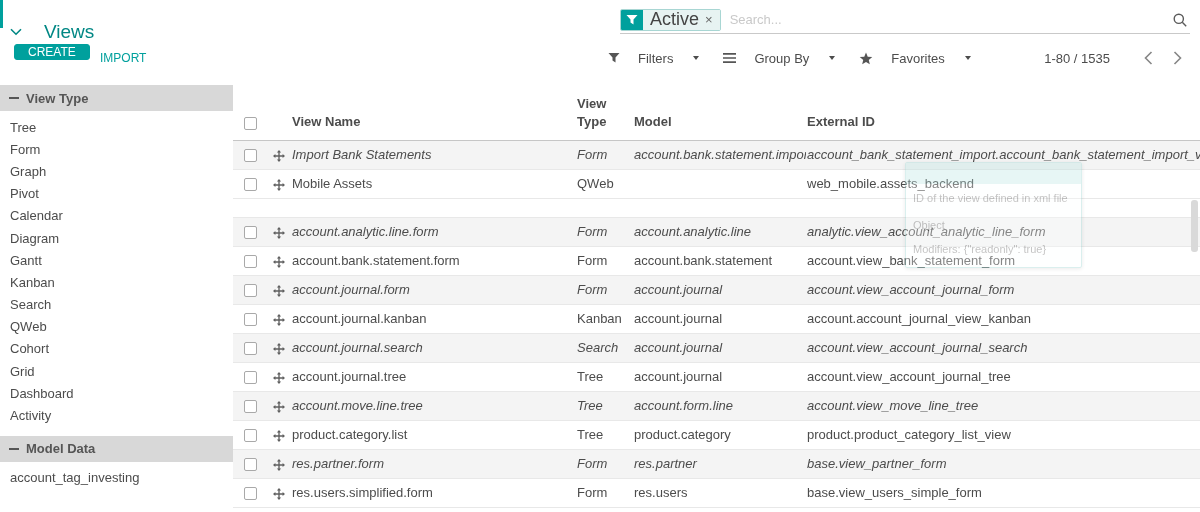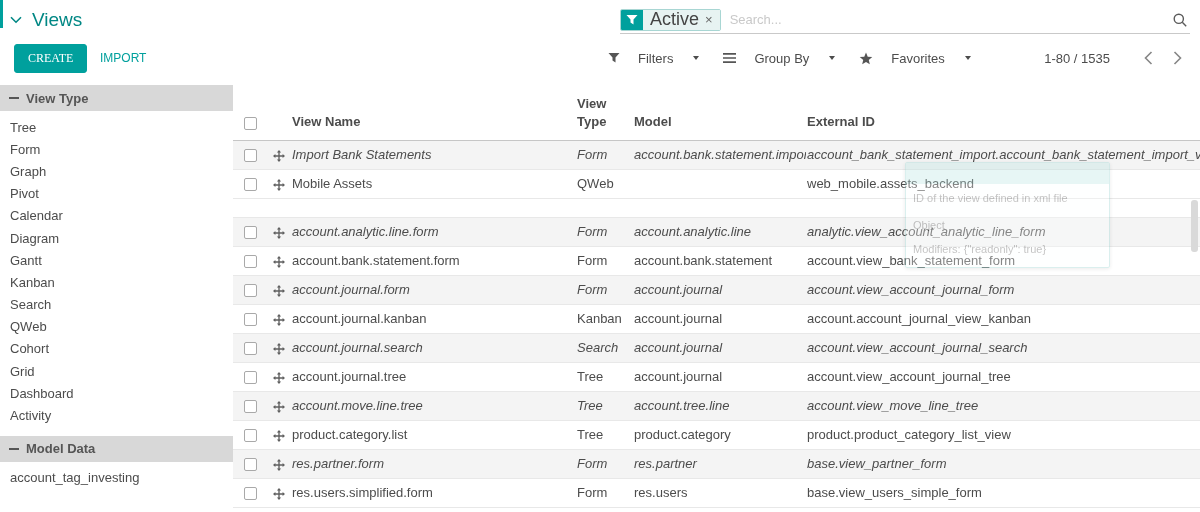--- a/index.html
+++ b/index.html
@@ -7,40 +7,40 @@
   body {
     width:1200px; height:512px; position:relative; overflow:hidden;
     background:#fff; color:var(--text, #4c4c4c);
     font-family:"Liberation Sans", sans-serif; font-size:13px;
   }
 
   
   .left-accent { position:absolute; left:0; top:0; width:3px; height:28px; background:var(--primary,#00A09D); z-index:6; }
   .title-area { position:absolute; left:10px; top:9px; display:flex; align-items:center; gap:10px; }
   .title-caret { display:flex; color:var(--title-text,#008784); cursor:pointer; }
-  .page-title { margin:0; font-size:19px; font-weight:400; color:var(--title-text,#008784);text-align:center; }
+  .page-title { margin:12px; font-size:19px; font-weight:400; color:var(--title-text,#008784);text-align:center; }
 
   .searchbar {
     position:absolute; left:620px; right:10px; top:6px; height:28px;
     display:flex; align-items:center; gap:7px; border-bottom:1px solid #c9c9c9;
   }
   .facet { display:flex; align-items:stretch; height:22px; border:1px solid #a8d6d3; border-radius:2px; overflow:hidden; cursor:pointer; flex:0 0 auto; }
   .facet-icon { width:22px; background:var(--primary,#00A09D); color:#fff; display:flex; align-items:center; justify-content:center; }
   .facet-body { display:flex; align-items:center; gap:6px; background:var(--facet-bg,#e7f3f2); padding:0 7px; }
   .facet-label { font-size:18px; color:#444; }
   .facet-remove { font-size:13px; color:#666; line-height:1; cursor:pointer; }
   .search-input { flex:1 1 auto; min-width:0; border:none; outline:none; background:transparent; font-family:inherit; font-size:13px; color:#4c4c4c; }
   .search-input::placeholder { color:#c9c9c9; }
   .search-icon { display:flex; color:#5a5a5a; margin-right:2px; cursor:pointer; }
 
   
   .btn-create {
     position:absolute; left:14px; top:44px; background:var(--primary,#00A09D);
     color:#fff; border:1px solid var(--primary,#00A09D); border-radius:3px;
-    font-family:Liberation Serif, serif; font-size:12px; padding:6px 13px; cursor:pointer;
+    font-family:Liberation Sans, sans-serif; font-size:12px; padding:0 13px; cursor:pointer;
   }
   .btn-import {
     position:absolute; left:94px; top:44px; background:none; border:none;
     color:var(--primary,#00A09D); font-family:inherit; font-size:12px; padding:7px 6px; cursor:pointer;
   }
   .search-options { position:absolute; left:608px; top:45px; height:26px; display:flex; align-items:center; gap:24px; }
   .opt { display:flex; align-items:center; gap:18px; color:#4c4c4c; cursor:pointer; }
   .opt .icon { display:flex; color:#555; }
   .caret-down { width:0; height:0; border-left:3.5px solid transparent; border-right:3.5px solid transparent; border-top:4px solid #4c4c4c; margin-left:2px; }
   .pager { position:absolute; right:8px; top:45px; height:26px; display:flex; align-items:center;margin-left:48px; }
@@ -69,21 +69,21 @@
   td { height:29px; border-bottom:1px solid var(--row-border,#e8e8e8); padding:0 2px 0 1px; white-space:nowrap; overflow:hidden; }
   td.col-check { text-align:center; padding:0; }
   td.col-handle { text-align:center; padding:0; }
   tr.stripe { background:var(--stripe,#f4f4f4);font-style:italic; }
   tr.empty-row td { height:19px; }
   .checkbox { display:inline-block; width:13px; height:13px; border:1px solid #a9a9a9; border-radius:2px; background:#fff; vertical-align:middle; cursor:pointer; }
   .handle { display:inline-flex; color:#5f5f5f; cursor:grab; vertical-align:middle; }
 
   
   .tooltip {
-    position:absolute; left:672px; top:80px; width:205px; z-index:4; opacity:0.32;
+    position:absolute; left:672px; top:80px; width:177px; z-index:4; opacity:0.32;
     background:#fdffff; border:1px solid #8fd0cc; border-radius:2px;
     box-shadow:0 1px 4px rgba(0,0,0,.25); font-size:11px; color:#4a4a4a; pointer-events:none;
   }
   .tooltip-head { height:21px; background:#b8e4e1; }
   .tooltip-body { padding:7px 7px 10px; line-height:1.35; }
   .t-object { margin-top:12px; }
   .t-modifiers { margin-top:9px; }
 
   .scrollbar-thumb { position:absolute; right:2px; top:118px; width:7px; height:52px; background:#d9d9d9; border-radius:3px; cursor:pointer; z-index:5; }
 </style>
@@ -392,21 +392,21 @@
     </td>
     <td class="col-handle">
       <span class="handle">
         <svg width="12" height="12" viewBox="0 0 16 16">
                 <path d="M8 0 L10.8 3.2 H8.9 V7.1 H12.8 V5.2 L16 8 L12.8 10.8 V8.9 H8.9 V12.8 H10.8 L8 16 L5.2 12.8 H7.1 V8.9 H3.2 V10.8 L0 8 L3.2 5.2 V7.1 H7.1 V3.2 H5.2 Z" fill="currentColor"></path>
               </svg>
       </span>
     </td>
     <td class="cell-name">account.move.line.tree</td>
     <td class="cell-type">Tree</td>
-    <td class="cell-model">account.tree.line</td>
+    <td class="cell-model">account.form.line</td>
     <td class="cell-external">account.view_move_line_tree</td>
   </tr>
 
   <tr class="data-row">
     <td class="col-check">
       <span class="checkbox"></span>
     </td>
     <td class="col-handle">
       <span class="handle">
         <svg width="12" height="12" viewBox="0 0 16 16">

